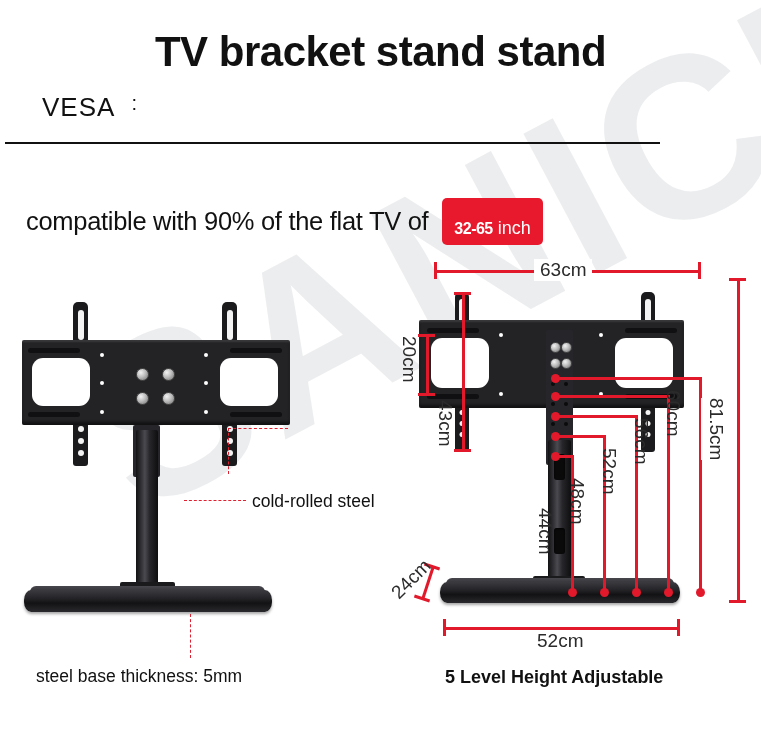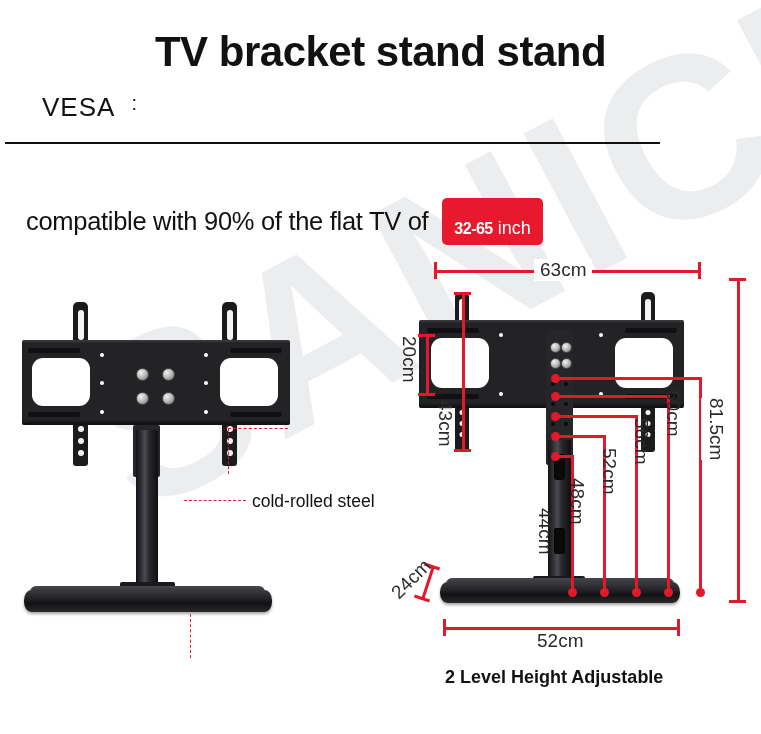--- a/index.html
+++ b/index.html
@@ -170,20 +170,21 @@
 
     <div class="basetop" style="left:30px;top:576px;width:235px;height:8px;"></div>
     <div class="baseplate" style="left:24px;top:580px;width:248px;height:22px;"></div>
 
     <div class="dash-v" style="left:228px;top:418px;height:46px;"></div>
     <div class="dash-h" style="left:228px;top:418px;width:60px;"></div>
     <div class="dash-h" style="left:184px;top:490px;width:62px;"></div>
     <div class="callout-label" style="left:252px;top:481px;">cold-rolled steel</div>
 
     <div class="dash-v" style="left:190px;top:604px;height:44px;"></div>
+    <div class="caption" style="left:36px;top:656px;">steel base thickness: 5mm</div>
   </div>
 
   <div class="prod" style="left:0;top:0;width:761px;height:734px;">
 
     <div class="dim-line-h" style="left:434px;top:270px;width:267px;"></div>
     <div class="cap-v" style="left:434px;top:262px;height:17px;"></div>
     <div class="cap-v" style="left:698px;top:262px;height:17px;"></div>
     <div class="dim-text" style="left:534px;top:259px;background:#fff;padding:0 6px;">63cm</div>
 
     <div class="arm" style="left:455px;top:292px;width:14px;height:160px;">
@@ -291,16 +292,16 @@
     <div class="dim-line-v" style="left:432px;top:566px;height:34px;transform:rotate(18deg);transform-origin:top center;"></div>
     <div class="cap-h" style="left:424px;top:565px;width:16px;transform:rotate(18deg);"></div>
     <div class="cap-h" style="left:414px;top:597px;width:16px;transform:rotate(18deg);"></div>
     <div class="dim-text rot-neg" style="left:387px;top:588px;">24cm</div>
 
     <div class="dim-line-h" style="left:443px;top:627px;width:237px;"></div>
     <div class="cap-v" style="left:443px;top:619px;height:17px;"></div>
     <div class="cap-v" style="left:677px;top:619px;height:17px;"></div>
     <div class="dim-text" style="left:537px;top:630px;">52cm</div>
 
-    <div class="caption bold" style="left:445px;top:667px;">2 Level Height Adjustable</div>
+    <div class="caption bold" style="left:445px;top:667px;">5 Level Height Adjustable</div>
   </div>
 
 </div>
 
 </body></html>

